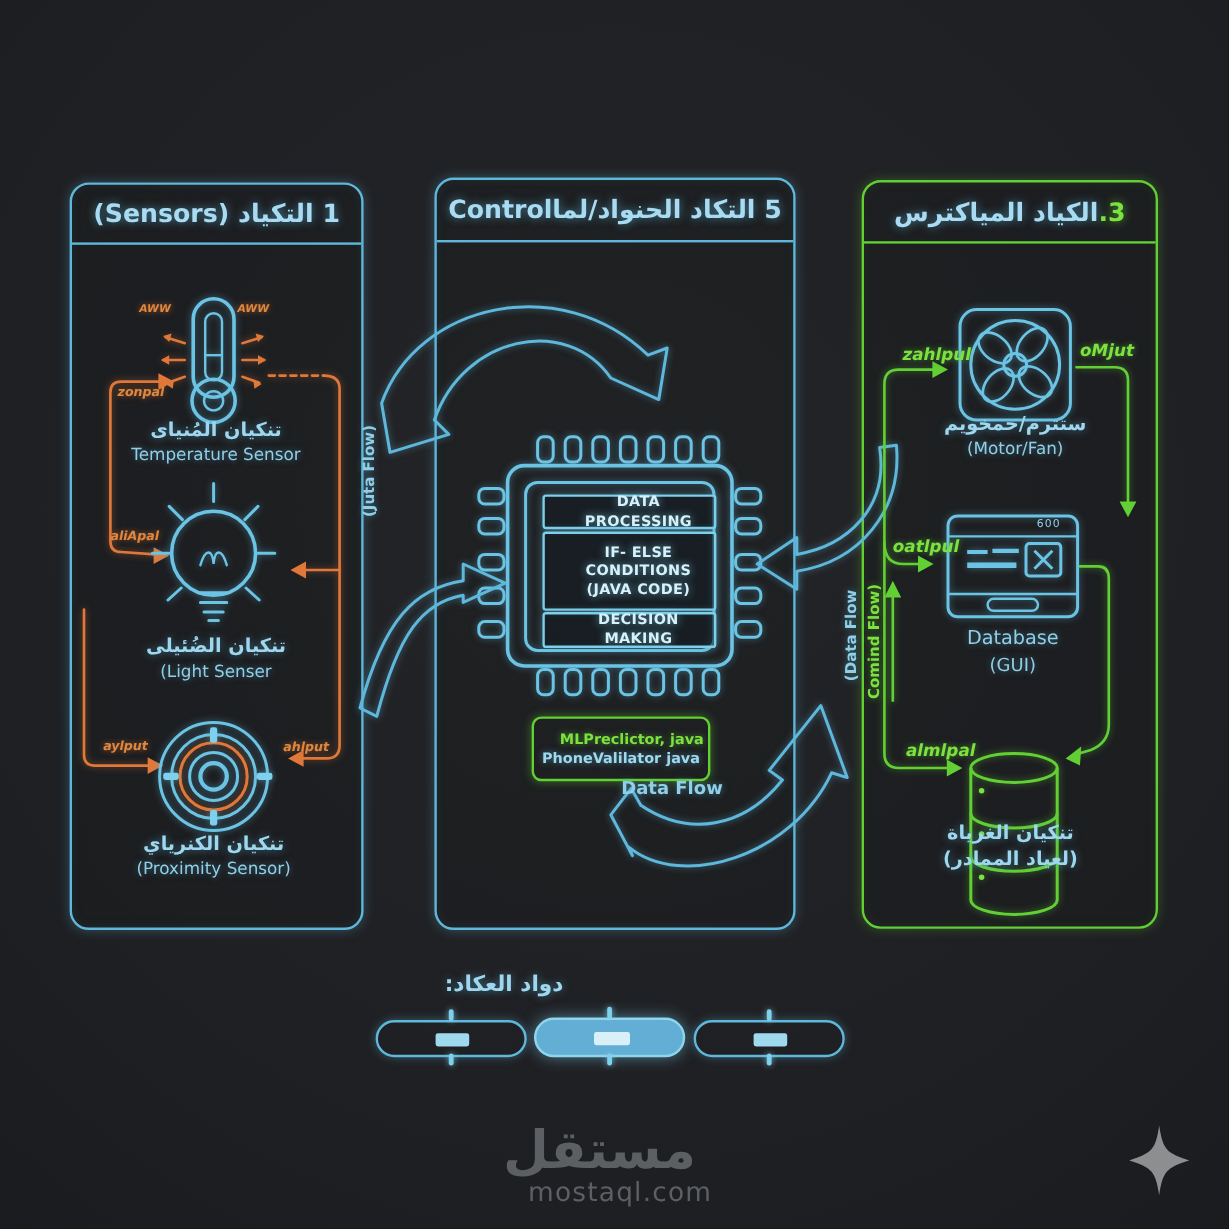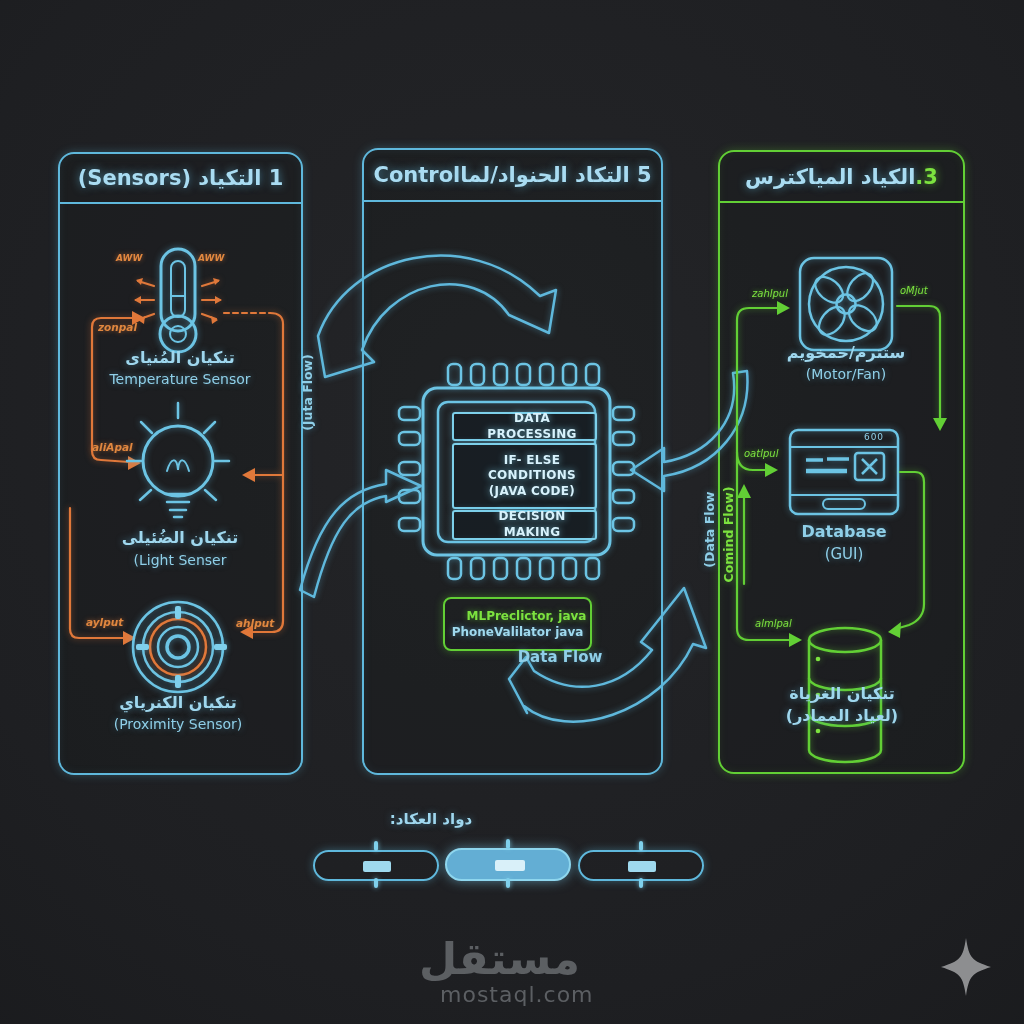--- a/index.html
+++ b/index.html
@@ -10,21 +10,21 @@
   .panel-blue{border:2px solid #5fb8dc;box-shadow:0 0 10px rgba(95,184,220,.30), inset 0 0 10px rgba(95,184,220,.08);}
   .panel-green{border:2px solid #62cf35;box-shadow:0 0 10px rgba(98,207,53,.30), inset 0 0 10px rgba(98,207,53,.08);}
   .phead{display:flex;align-items:center;justify-content:center;font-weight:bold;font-size:21px;}
   .phead-blue{border-bottom:2px solid #5fb8dc;color:#a9dcf2;text-shadow:0 0 8px rgba(95,184,220,.65);}
   .phead-green{border-bottom:2px solid #62cf35;color:#a9dcf2;text-shadow:0 0 8px rgba(95,184,220,.65);}
   .num-green{color:#7ce23f;text-shadow:0 0 8px rgba(98,207,53,.7);}
   .lbl{position:absolute;text-align:center;}
   .ar-blue{color:#9fd7ee;font-weight:bold;font-size:16px;text-shadow:0 0 7px rgba(95,184,220,.55);}
   .en-blue{color:#8fcfe8;font-size:14px;text-shadow:0 0 6px rgba(95,184,220,.5);}
   .tag-orange{position:absolute;color:#e0873f;font-size:10.5px;font-weight:bold;font-style:italic;text-shadow:0 0 5px rgba(224,120,58,.6);}
-  .tag-green{position:absolute;color:#7ce23f;font-size:10px;font-weight:normal;font-style:italic;text-shadow:0 0 5px rgba(98,207,53,.6);}
+  .tag-green{position:absolute;color:#7ce23f;font-size:14px;font-weight:bold;font-style:italic;text-shadow:0 0 5px rgba(98,207,53,.6);}
   .chipbox{position:absolute;border:2px solid #7dd0ea;border-radius:3px;background:rgba(18,30,36,.55);
     color:#d8f2fc;font-weight:bold;font-size:12px;letter-spacing:.3px;display:flex;align-items:center;justify-content:center;
     text-align:center;text-shadow:0 0 7px rgba(125,208,234,.8);box-shadow:0 0 7px rgba(95,184,220,.45);white-space:pre-line;line-height:1.3;padding-left:15px;}
   .codebox{position:absolute;border:2px solid #62cf35;border-radius:8px;box-shadow:0 0 8px rgba(98,207,53,.4);
     display:flex;flex-direction:column;align-items:center;justify-content:center;line-height:1.35;}
   .code-g{color:#7ce23f;font-size:12px;font-weight:bold;text-shadow:0 0 6px rgba(98,207,53,.6);margin-left:18px;}
   .code-b{color:#9fd9ee;font-size:12px;font-weight:bold;text-shadow:0 0 6px rgba(95,184,220,.6);}
   .rot{position:absolute;transform:rotate(-90deg);text-align:center;font-size:12.5px;font-weight:bold;white-space:nowrap;}
   .rot-blue{color:#8fcfe8;text-shadow:0 0 6px rgba(95,184,220,.55);}
   .rot-green{color:#7ce23f;text-shadow:0 0 6px rgba(98,207,53,.55);}
@@ -232,32 +232,32 @@
     <div class="code-b">PhoneValilator java</div>
   </div>
   <div class="lbl en-blue" style="left:505px;top:648px;width:110px;font-size:15px;font-weight:bold;">Data Flow</div>
 
   <div class="rot rot-blue" style="left:252px;top:385px;width:110px;">(Juta Flow)</div>
   <div class="rot rot-blue" style="left:654px;top:522px;width:110px;">(Data Flow</div>
   <div class="rot rot-green" style="left:668px;top:527px;width:120px;">Comind Flow)</div>
 
   <div class="lbl ar-blue" dir="rtl" style="left:746px;top:343px;width:200px;">ستترم/حمخويم</div>
   <div class="lbl en-blue" style="left:746px;top:366px;width:200px;">(Motor/Fan)</div>
-  <div class="lbl en-blue" style="left:744px;top:522px;width:200px;font-size:16px;font-weight:bold;">Database</div>
+  <div class="lbl en-blue" style="left:744px;top:522px;width:200px;font-size:16px;font-weight:normal;">Database</div>
   <div class="lbl en-blue" style="left:744px;top:545px;width:200px;font-size:15px;">(GUI)</div>
   <div class="lbl" style="left:858px;top:432px;width:32px;color:#8fcfe8;font-size:9px;letter-spacing:1px;">600</div>
   <div class="lbl ar-blue" dir="rtl" style="left:742px;top:684px;width:200px;">تنكيان الغرياة</div>
   <div class="lbl ar-blue" dir="rtl" style="left:742px;top:706px;width:200px;">(لعياد الممادر)</div>
 
   <div class="tag-green" style="left:752px;top:288px;">zahlpul</div>
   <div class="tag-green" style="left:900px;top:285px;">oMjut</div>
   <div class="tag-green" style="left:744px;top:448px;">oatlpul</div>
   <div class="tag-green" style="left:755px;top:618px;">almlpal</div>
 
-  <div class="lbl ar-blue" dir="rtl" style="left:336px;top:810px;width:190px;font-size:15px;">دواد العكاد:</div>
+  <div class="lbl ar-blue" dir="rtl" style="left:325px;top:810px;width:190px;font-size:18px;">دواد العكاد:</div>
 
   <div class="pill pill-line" style="left:313px;top:850px;width:122px;height:27px;">
     <div class="pill-inner" style="left:48px;top:9px;width:28px;height:11px;background:#9fd9ee;"></div>
   </div>
   <div class="tick" style="left:374px;top:841px;"></div>
   <div class="tick" style="left:374px;top:878px;"></div>
 
   <div class="pill pill-fill" style="left:445px;top:848px;width:122px;height:29px;">
     <div class="pill-inner" style="left:48px;top:10px;width:30px;height:11px;background:#d9f0f9;"></div>
   </div>

